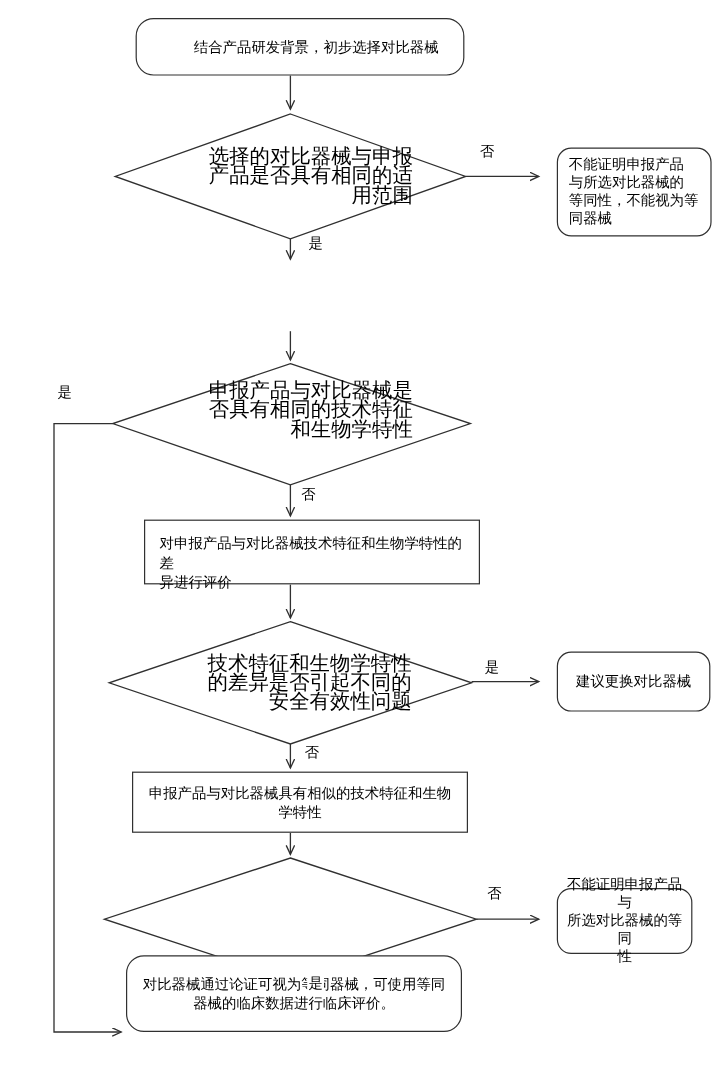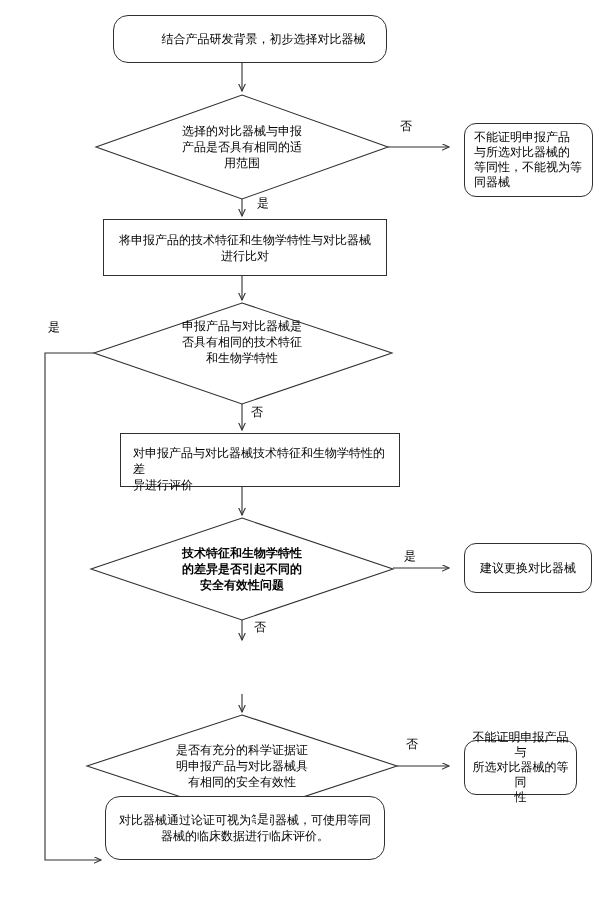--- a/index.html
+++ b/index.html
@@ -27,23 +27,23 @@
     padding:2px 4px;
   }
   .rounded{border-radius:15px;}
   .rounded-sm{border-radius:12px;margin-left:12px;}
   .left-text{
     text-align:left;
     justify-content:flex-start;
   }
   .diamond-text{
     position:absolute;
-    font-size:12px;
+    font-size:17px;
     line-height:16px;
-    text-align:center;
+    text-align:right;
     white-space:pre-line;
   }
   .edge-label{
     position:absolute;
     font-size:12px;
     line-height:14px;
     background:#ffffff;
     padding:0 1px;
   }
   .tight{line-height:15px;}
@@ -79,51 +79,48 @@
     <polygon points="242,715 397,766 242,817 87,766" fill="#ffffff" stroke="#303030" stroke-width="1.1"></polygon>
   </svg>
 
   <div class="node rounded" style="left:113px;top:15px;width:274px;height:48px;padding-left:31px;">结合产品研发背景，初步选择对比器械</div>
 
   <div class="node rounded-sm left-text tight" style="left:452px;top:123px;width:129px;height:74px;padding:3px 5px 3px 9px;">不能证明申报产品
 与所选对比器械的
 等同性，不能视为等
 同器械</div>
 
-  <div class="node" style="left:103px;top:219px;width:284px;height:57px;">将申报产品的技术特征和生物学特性与对比器械
-进行比对</div>
 
   <div class="node left-text" style="left:120px;top:433px;width:280px;height:54px;padding:20px 4px 2px 12px;">对申报产品与对比器械技术特征和生物学特性的差
 异进行评价</div>
 
   <div class="node rounded-sm" style="left:452px;top:543px;width:128px;height:50px;">建议更换对比器械</div>
 
+  <div class="node" style="left:110px;top:643px;width:280px;height:51px;">申报产品与对比器械具有相似的技术特征和生物
+学特性</div>
 
   <div class="node rounded-sm tight" style="left:452px;top:740px;width:113px;height:55px;">不能证明申报产品与
 所选对比器械的等同
 性</div>
 
   <div class="node rounded" style="left:105px;top:796px;width:280px;height:64px;">对比器械通过论证可视为等同器械，可使用等同
 器械的临床数据进行临床评价。</div>
 
   <div class="diamond-text" style="left:140px;top:123px;width:204px;">选择的对比器械与申报
 产品是否具有相同的适
 用范围</div>
 
   <div class="diamond-text" style="left:140px;top:318px;width:204px;">申报产品与对比器械是
 否具有相同的技术特征
 和生物学特性</div>
 
-  <div class="diamond-text" style="left:141px;top:545px;width:202px;font-weight:bold;">技术特征和生物学特性
+  <div class="diamond-text" style="left:141px;top:545px;width:202px;">技术特征和生物学特性
 的差异是否引起不同的
 安全有效性问题</div>
 
-  <div class="diamond-text" style="left:131px;top:742px;width:222px;">是否有充分的科学证据证
-明申报产品与对比器械具
-有相同的安全有效性</div>
 
   <span class="edge-label" style="left:399px;top:119px;">否</span>
   <span class="edge-label" style="left:256px;top:196px;">是</span>
   <span class="edge-label" style="left:47px;top:320px;">是</span>
   <span class="edge-label" style="left:250px;top:405px;">否</span>
   <span class="edge-label" style="left:403px;top:549px;">是</span>
   <span class="edge-label" style="left:253px;top:620px;">否</span>
   <span class="edge-label" style="left:405px;top:737px;">否</span>
   <span class="edge-label" style="left:256px;top:812px;">是</span>
 

